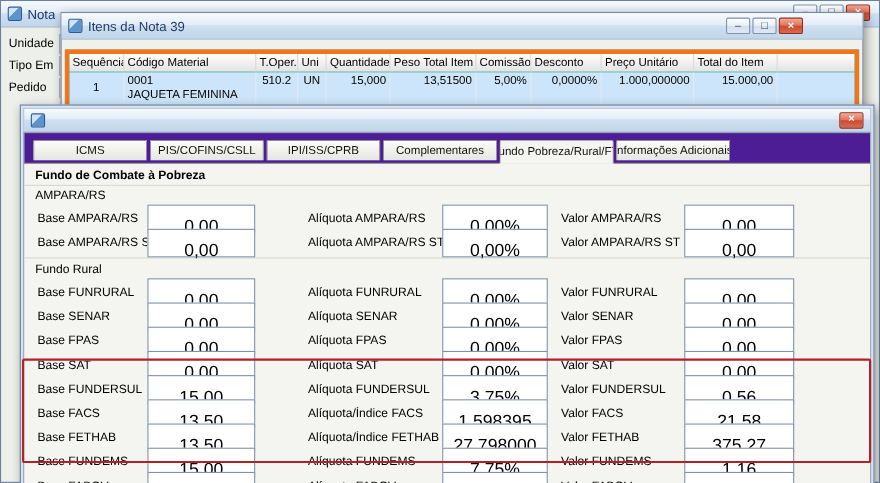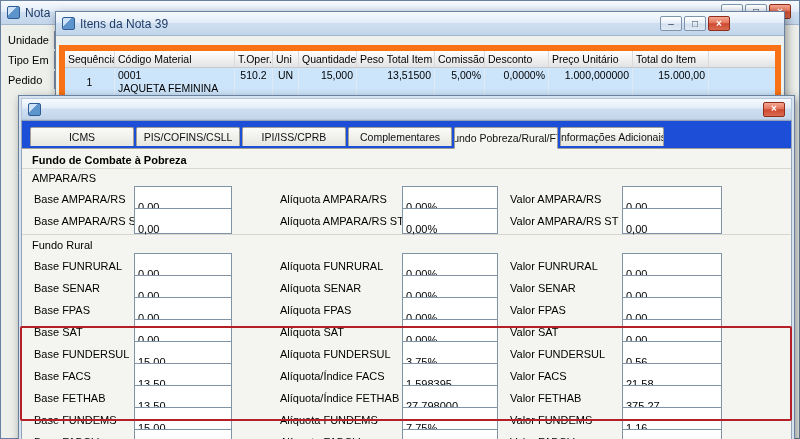--- a/index.html
+++ b/index.html
@@ -23,47 +23,47 @@
   .win-nota .win-buttons{position:absolute;right:8px;top:3px}
   .nota-field{display:flex;align-items:center;height:18px;margin:2px 0 2px 7px;font-size:11px}
   .nota-field .lbl{width:46px;white-space:nowrap;overflow:hidden}
   .nota-field .inp{width:130px;height:18px;border:1px solid #7b8ba0;background:#fff}
   .nota-body{padding-top:4px}
 
   
   .win-itens{left:55px;top:11px;width:730px;height:130px;background:#eef1ec;z-index:2}
   .win-itens .win-buttons{margin-right:48px}
   .itens-body{padding:9px 3px 0}
-  .itable{border:6px solid #f97316;background:#14b8a6;height:78px;overflow:hidden}
+  .itable{border:4px solid #f97316;background:#14b8a6;height:78px;overflow:hidden}
   .thead{display:flex;height:17px;background:linear-gradient(#ffffff,#efefef 55%,#e2e3e5);border-bottom:1px solid #c6cacd}
   .th{font-size:10.5px;padding:2px 3px 0;border-right:1px solid #d8dadc;color:#000;white-space:nowrap;overflow:hidden}
   .trow{display:flex;background:#cde5fa;height:29px;border-bottom:1px solid #dfe6ec}
   .td{font-size:10.5px;padding:1px 3px;border-right:1px solid #e0eaf4;white-space:pre-line;line-height:13px;overflow:hidden}
   .c0{width:50px}.c1{width:120px}.c2{width:38px}.c3{width:26px}.c4{width:58px}.c5{width:78px}
   .c6{width:50px}.c7{width:64px}.c8{width:84px}.c9{width:76px}.cf{flex:1 1 auto;border-right:none}
   .ta-r{text-align:right}.ta-c{text-align:center}
   .td.c0{line-height:27px;text-align:center}
 
   
   .win-imp{left:18px;top:95px;width:777px;height:400px;background:#d7e3f1;z-index:3;padding:2px}
   .win-imp .titlebar{height:22px;border:1px solid #b7c7da}
   .imp-client{background:#f4f4f0;border:1px solid #93a2b5;height:352px;overflow:hidden}
-  .tabs{display:flex;gap:2px;padding:6px 8px 0;border-bottom:1px solid #a0a098;background:#1d4ed8}
+  .tabs{display:flex;gap:2px;padding:6px 8px 0;border-bottom:1px solid #a0a098;background:#4c1d95}
   .tab{width:104px;height:19px;display:flex;align-items:center;justify-content:center;font-size:10.5px;color:#111;
     background:linear-gradient(#fbfbf9,#e6e6e0);border:1px solid #a0a098;border-bottom:none;border-radius:2px 2px 0 0;
     white-space:nowrap;overflow:hidden;cursor:default}
   .tab.active{background:#f4f4f0;height:22px;margin-bottom:-1px;border-bottom:1px solid #f4f4f0}
   .panel{padding:3px 0 0;font-size:11px}
   .group-title{font-weight:bold;font-size:11px;margin:2px 0 1px 10px}
   .hr{border-top:1px solid #d8d8d0;margin:2px 0 3px}
   .sec-title{font-weight:normal;font-size:11px;margin:2px 0 6px 10px}
   .sep{border-top:1px solid #d8d8d0;margin:2px 0 4px}
   .frow{display:flex;align-items:center;height:18px;margin:0 0 4px 12px}
   .flbl{font-size:11px;color:#000;white-space:nowrap;overflow:hidden}
-  .finp{height:18px;border:1px solid #8193a7;background:#fff;font-size:11px;text-align:left;padding:12px 3px;line-height:16px}
+  .finp{height:18px;border:1px solid #8193a7;background:#fff;font-size:16px;text-align:center;padding:12px 3px;line-height:16px}
   .l1{width:100px}.i1{width:98px}
   .l2{width:122px;margin-left:48px}.i2{width:96px}
   .l3{width:112px;margin-left:12px}.i3{width:100px}
 
   
   .red-box{position:absolute;left:20px;top:326px;width:772px;height:95px;border:2px solid #b42025;
     border-radius:2px;z-index:40;pointer-events:none}
 </style>
 </head>
 <body>

